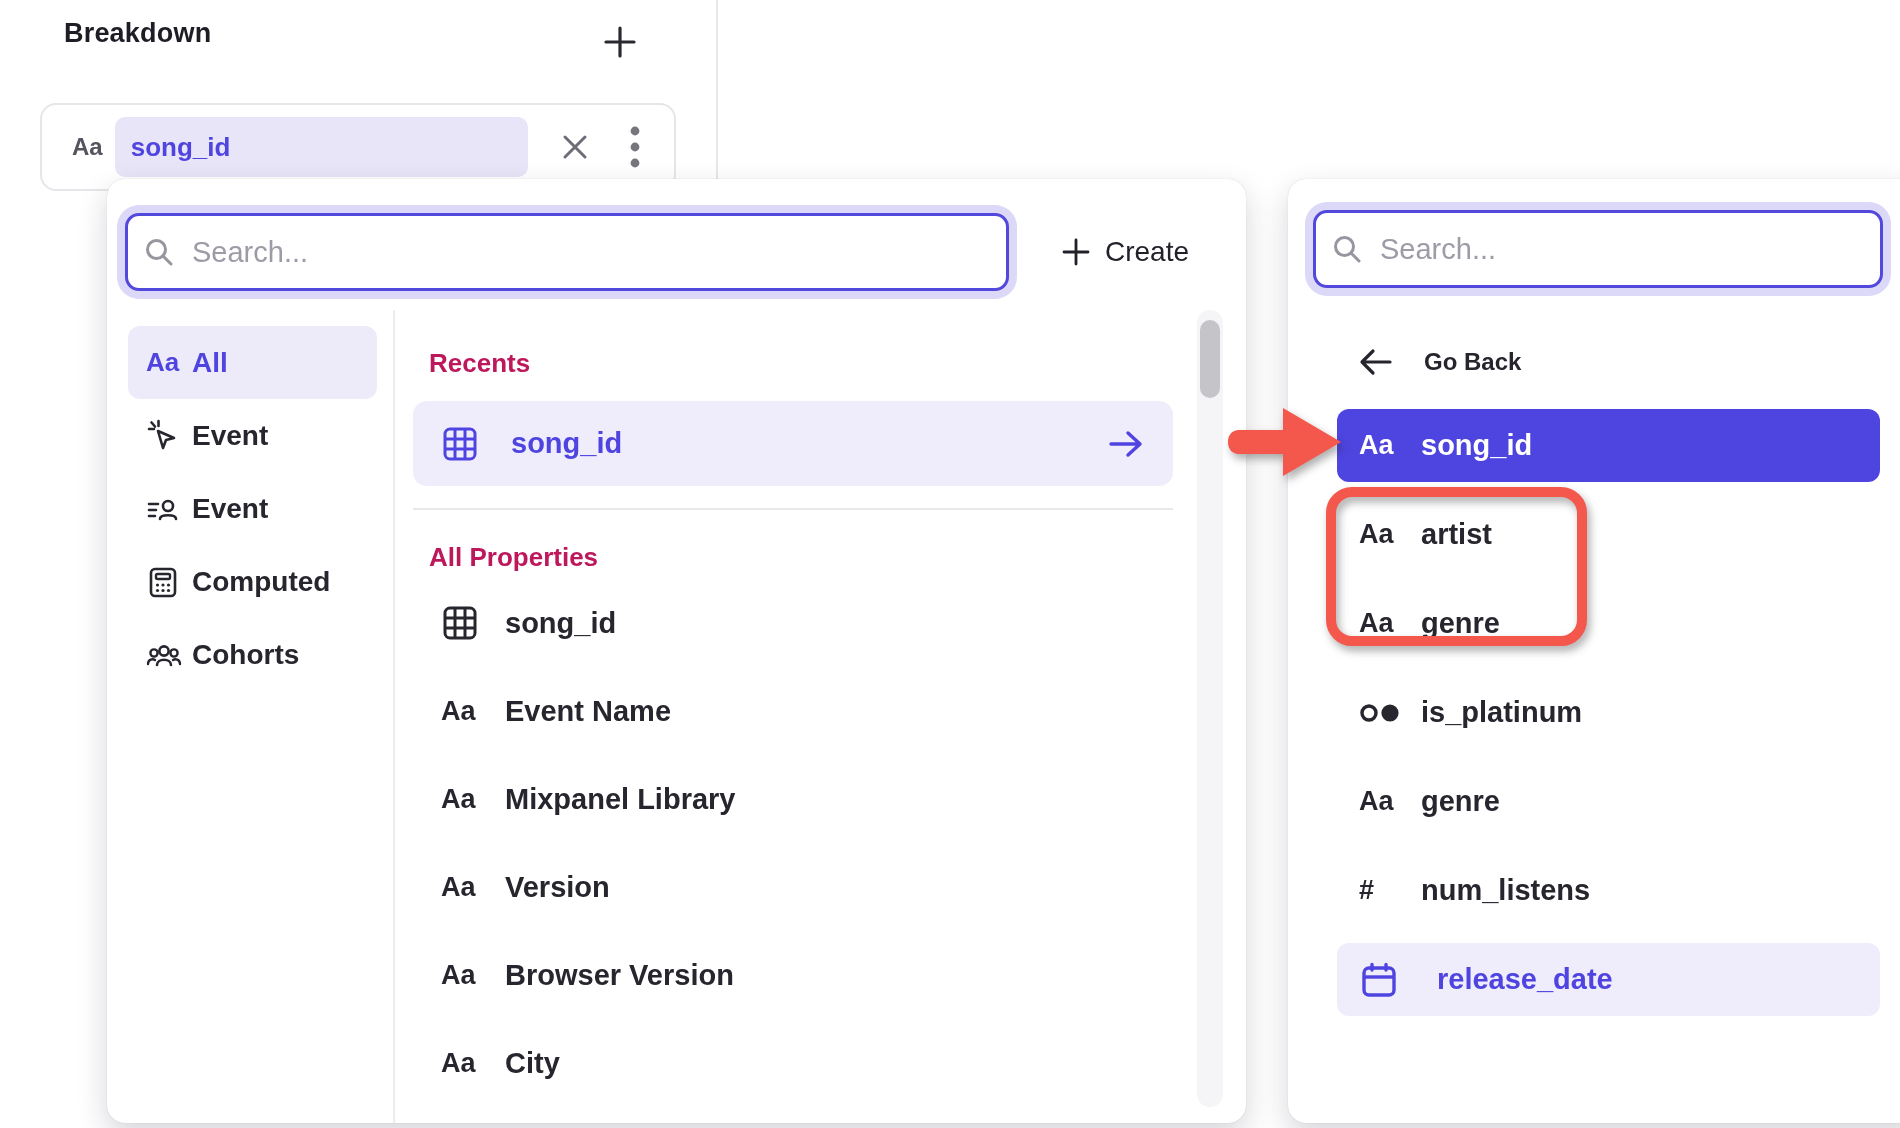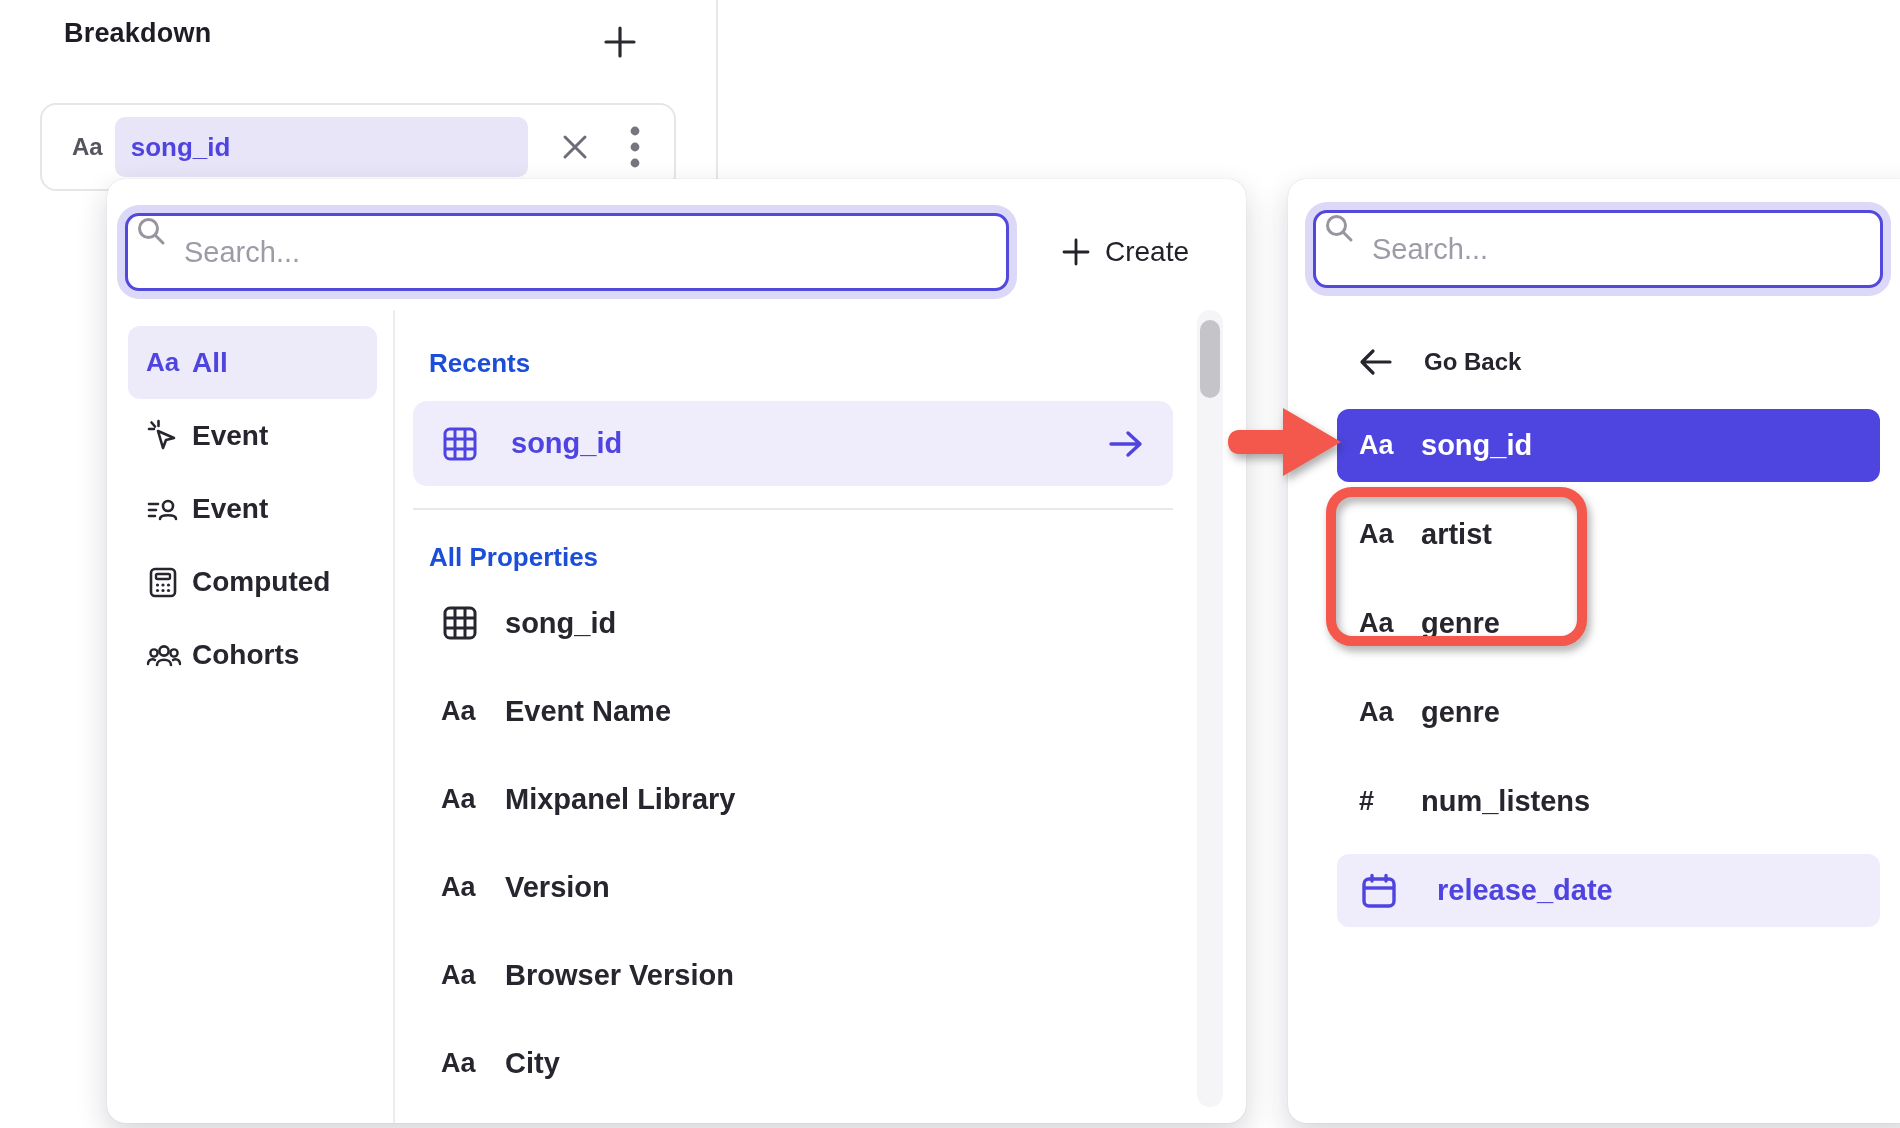--- a/index.html
+++ b/index.html
@@ -17,41 +17,41 @@
   .chip-pill span { font-size:26px; font-weight:600; color:#4f44e0; }
   .chip-x { margin-left:28px; width:40px; height:40px; display:flex; align-items:center; justify-content:center; cursor:pointer; }
   .chip-kebab { margin-left:24px; width:36px; height:40px; display:flex; align-items:center; justify-content:center; cursor:pointer; }
 
   
   .panel { position:absolute; background:#fff; border-radius:18px; box-shadow:0 0 1px rgba(0,0,0,.22), 0 12px 30px rgba(25,25,55,.18); z-index:2; }
   .panel-left  { left:79px;  top:179px; width:1139px; height:944px; }
   .panel-right { left:1260px; top:179px; width:637px;  height:944px; }
 
   
-  .searchbox { position:relative; height:78px; border:3px solid #5348dc; border-radius:14px; background:#fff; box-shadow:0 0 0 8px #dcd8f7; display:flex; align-items:flex-start; padding-left:8px; }
+  .searchbox { position:relative; height:78px; border:3px solid #5348dc; border-radius:14px; background:#fff; box-shadow:0 0 0 8px #dcd8f7; display:flex; align-items:center; padding-left:16px; }
   .searchbox input { border:none; outline:none; flex:1; height:100%; font-size:29px; color:#26252e; background:transparent; font-family:inherit; margin-left:18px; }
   .searchbox input::placeholder { color:#9c9ba6; }
 
   .pl-header { display:flex; align-items:center; margin:34px 26px 0 18px; }
   .pl-header .searchbox { width:884px; }
   .create-btn { display:flex; align-items:center; margin-left:52px; cursor:pointer; }
   .create-btn span { font-size:28px; font-weight:500; color:#222129; margin-left:14px;text-align:center; }
 
   
   .pl-body { position:absolute; left:0; top:131px; right:0; bottom:0; }
   .cats { position:absolute; left:0; top:0; width:286px; padding:16px 16px 0 21px; }
   .cat { height:73px; display:flex; align-items:center; border-radius:12px; padding-left:18px; cursor:pointer; }
   .cat .glyph { width:46px; font-size:26px; font-weight:700; color:#27262e; }
   .cat .cicon { width:46px; display:flex; align-items:center; }
   .cat span.lbl { font-size:28px; font-weight:600; color:#27262e; }
   .cat.sel { background:#edebfa; }
   .cat.sel .glyph, .cat.sel span.lbl { color:#4f44e0; }
 
   .plist { position:absolute; left:286px; right:0; top:0; bottom:0; border-left:2px solid #ececf0; padding:0 73px 0 18px; }
-  .sec-label { font-size:26px; font-weight:600; color:#1d4ed8; }
+  .sec-label { font-size:26px; font-weight:600; color:#be185d; }
   .lbl1 { margin:38px 0 0 16px; }
   .recent-row { margin-top:22px; height:85px; background:#efedfc; border-radius:14px; display:flex; align-items:center; padding:0 28px 0 28px; cursor:pointer; }
   .recent-row .rlabel { font-size:29px; font-weight:600; color:#4f44e0; margin-left:32px; flex:1; }
   .hr { height:2px; background:#e8e8eb; margin-top:22px; }
   .lbl2 { margin:32px 0 6px 16px; }
   .prow { height:88px; display:flex; align-items:center; padding-left:28px; cursor:pointer; border-radius:12px; }
   .prow .glyph { width:64px; font-size:27px; font-weight:700; color:#27262e; }
   .prow .picon { width:64px; display:flex; align-items:center; }
   .prow .plabel { font-size:29px; font-weight:600; color:#27262e; }
 
@@ -265,20 +265,29 @@
       </div>
       <div class="rrow">
         <span class="glyph">Aa</span>
         <span class="rlabel2">artist</span>
       </div>
       <div class="rrow">
         <span class="glyph">Aa</span>
         <span class="rlabel2">genre</span>
       </div>
       <div class="rrow">
+        <span class="ricon">
+          <svg width="44" height="24" viewBox="0 0 44 24">
+            <circle cx="10" cy="12" r="7" stroke="#27262e" stroke-width="3.4" fill="none"></circle>
+            <circle cx="31" cy="12" r="8.6" fill="#27262e"></circle>
+          </svg>
+        </span>
+        <span class="rlabel2">is_platinum</span>
+      </div>
+      <div class="rrow">
         <span class="glyph">Aa</span>
         <span class="rlabel2">genre</span>
       </div>
       <div class="rrow">
         <span class="glyph">#</span>
         <span class="rlabel2">num_listens</span>
       </div>
       <div class="rrow hl">
         <span class="ricon">
           <svg width="40" height="40" viewBox="0 0 40 40">

